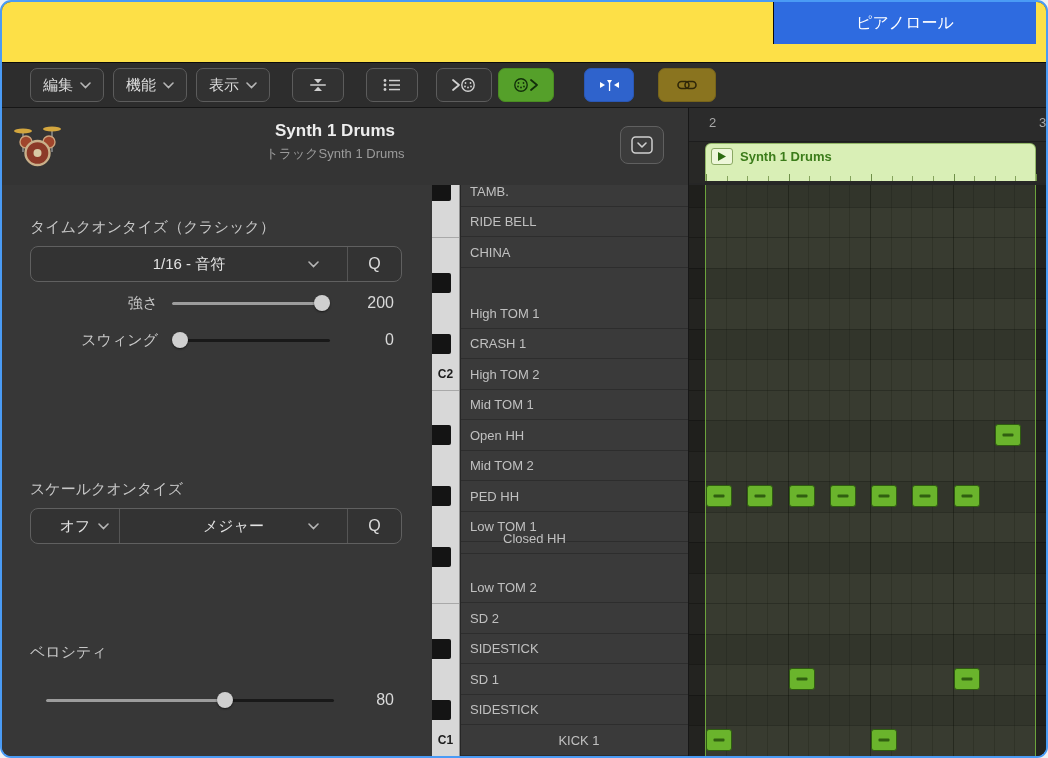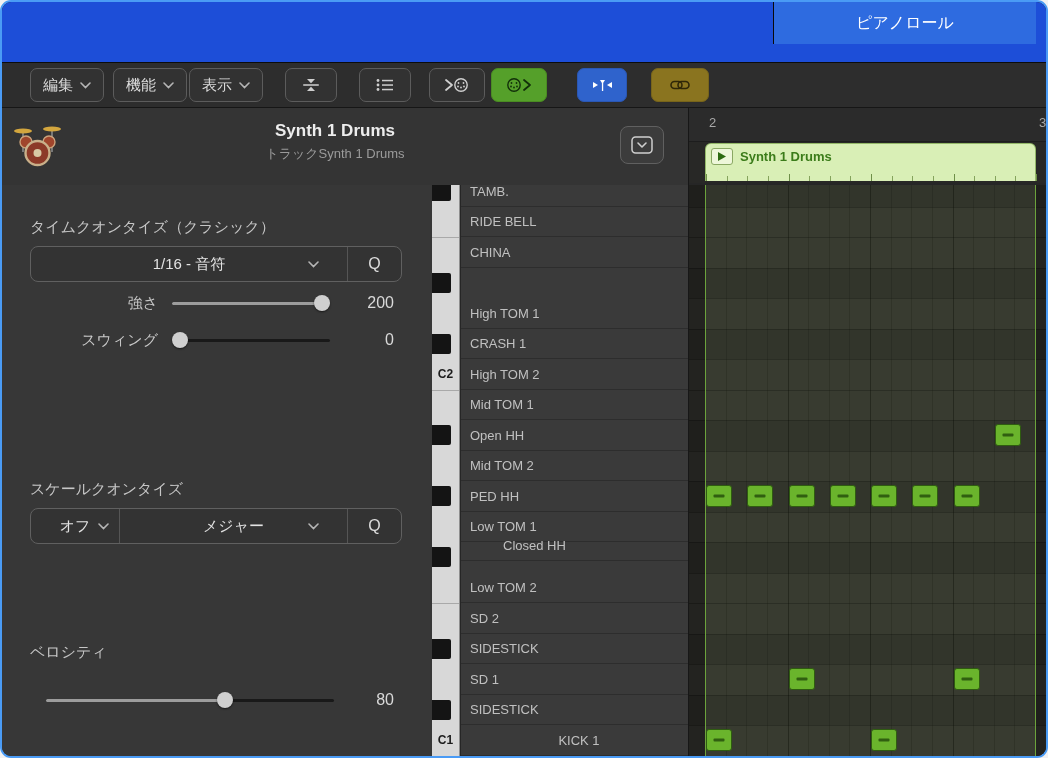--- a/index.html
+++ b/index.html
@@ -1,20 +1,20 @@
 <!DOCTYPE html>
 <html style="--window-focus-ring: #4a9bf5; --tab-active: #2e6be0; --midi-out-active: #55a02a; --catch-active: #2f63cc; --link-active: #8a741f; --note-fill: #6ab42c; --note-border: #2f5c10; --region-header-bg: #d9efb6; --region-text: #3b7c1a;"><head>
 <meta charset="utf-8">
 <style>
   html,body{margin:0;padding:0;background:#f2f2f2;font-family:"Liberation Sans","DejaVu Sans",sans-serif;}
   *{box-sizing:border-box;}
   .window{position:relative;width:1048px;height:758px;border:2px solid var(--window-focus-ring,#4a9bf5);
     border-radius:11px;overflow:hidden;background:#262626;}
   
-  .topbar{position:absolute;left:0;top:0;width:1044px;height:60px;background:#1d4ed8;}
+  .topbar{position:absolute;left:0;top:0;width:1044px;height:60px;background:#fde047;}
   .tab-active{position:absolute;left:771px;top:0;width:263px;height:42px;background:var(--tab-active,#2e6be0);
     color:#fff;font-size:16px;display:flex;align-items:center;justify-content:center;border-left:1px solid #0a0a0a;}
   
   .toolbar{position:absolute;left:0;top:60px;width:1044px;height:46px;background:#2d2d2d;
     border-top:1px solid #0c0c0c;border-bottom:1px solid #161616;display:flex;align-items:center;}
   .tb-btn{height:34px;border:1px solid #5c5c5c;border-radius:7px;background:#323232;display:flex;
     align-items:center;justify-content:center;color:#dcdcdc;font-size:15px;gap:7px;padding:0 12px;cursor:default;}
   .tb-btn svg{display:block;}
   .tb-btn.icon-only{width:52px;padding:0;}
   .tb-btn.midi{width:56px;padding:0;}
@@ -102,21 +102,21 @@
       <svg width="11" height="7" viewBox="0 0 11 7">
           <path d="M1 1 L5.5 5.5 L10 1" stroke="#b5b5b5" stroke-width="1.6" fill="none" stroke-linecap="round"></path>
         </svg>
     </button>
     <button class="tb-btn" style="margin-left:9px">
       <span>機能</span>
       <svg width="11" height="7" viewBox="0 0 11 7">
           <path d="M1 1 L5.5 5.5 L10 1" stroke="#b5b5b5" stroke-width="1.6" fill="none" stroke-linecap="round"></path>
         </svg>
     </button>
-    <button class="tb-btn" style="margin-left:2px">
+    <button class="tb-btn" style="margin-left:9px">
       <span>表示</span>
       <svg width="11" height="7" viewBox="0 0 11 7">
           <path d="M1 1 L5.5 5.5 L10 1" stroke="#b5b5b5" stroke-width="1.6" fill="none" stroke-linecap="round"></path>
         </svg>
     </button>
 
     <button class="tb-btn icon-only" style="margin-left:22px">
       <svg width="20" height="16" viewBox="0 0 20 16">
         <polygon points="6,2 14,2 10,6.3" fill="#cfcfcf"></polygon>
         <rect x="2" y="7.2" width="16" height="1.6" rx="0.8" fill="#cfcfcf"></rect>
@@ -343,21 +343,21 @@
       </div>
       <div class="n-row" style="top: 265.5px; height: 30.5px;">
         <span>Mid TOM 2</span>
       </div>
       <div class="n-row" style="top: 296px; height: 30.5px;">
         <span>PED HH</span>
       </div>
       <div class="n-row" style="top: 326.5px; height: 30.5px;">
         <span>Low TOM 1</span>
       </div>
-      <div class="n-row" style="top: 345px; height: 30.5px; padding-left: 42px;">
+      <div class="n-row" style="top: 338px; height: 30.5px; padding-left: 42px;">
         <span>Closed HH</span>
       </div>
       <div class="n-row" style="top: 387.5px; height: 30.5px;">
         <span>Low TOM 2</span>
       </div>
       <div class="n-row" style="top: 418px; height: 30.5px;">
         <span>SD 2</span>
       </div>
       <div class="n-row" style="top: 448.5px; height: 30.5px;">
         <span>SIDESTICK</span>

